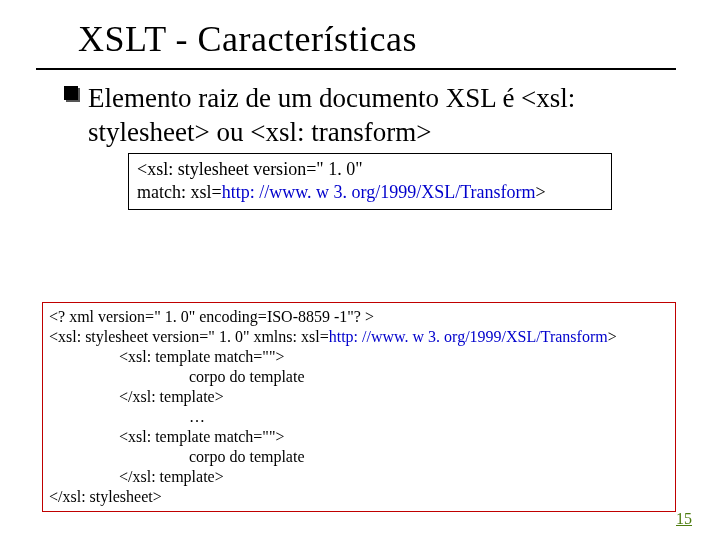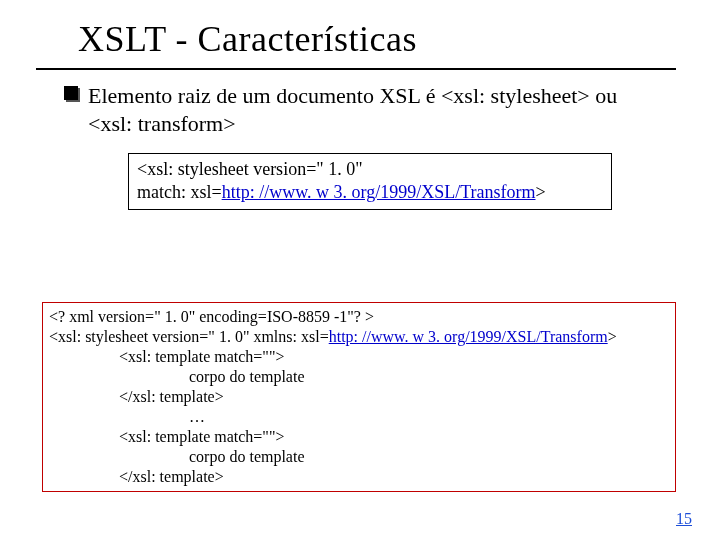--- a/index.html
+++ b/index.html
@@ -44,21 +44,21 @@
   .bullet-sq {
     width: 14px;
     height: 14px;
     background: #000;
     margin-top: 4px;
     margin-right: 10px;
     flex: 0 0 auto;
     box-shadow: 2px 2px 0 #555;
   }
   .bullet-text {
-    font-size: 22px;
+    font-size: 27px;
     line-height: 1.25;
   }
   .codebox1 {
     position: absolute;
     left: 128px;
     top: 153px;
     width: 466px;
     border: 1.5px solid #000;
     padding: 4px 8px 6px 8px;
     font-size: 18px;
@@ -71,28 +71,27 @@
     width: 620px;
     border: 1.5px solid #c00000;
     padding: 4px 6px 4px 6px;
     font-size: 16px;
     line-height: 1.25;
   }
   .indent1 { padding-left: 70px; display: block; }
   .indent2 { padding-left: 140px; display: block; }
   .link {
     color: #0000cc;
-    text-decoration: underline;
   }
   .pagenum {
     position: absolute;
     right: 28px;
     bottom: 12px;
     font-size: 16px;
-    color: #1d4ed8;
+    color: #4d7c0f;
     text-decoration: underline;
     margin-left: 40px;
   }
 </style>
 </head>
 <body>
 
 <div class="slide">
 
   <div class="title">XSLT - Características</div>
@@ -116,16 +115,17 @@
     <div>
       <span>&lt;xsl: stylesheet version=" 1. 0"   xmlns: xsl=</span><span class="link">http: //www. w 3. org/1999/XSL/Transform</span><span>&gt;</span>
     </div>
     <span class="indent1">&lt;xsl: template match=""&gt;</span>
     <span class="indent2">corpo do template</span>
     <span class="indent1">&lt;/xsl: template&gt;</span>
     <span class="indent2">…</span>
     <span class="indent1">&lt;xsl: template match=""&gt;</span>
     <span class="indent2">corpo do template</span>
     <span class="indent1">&lt;/xsl: template&gt;</span>
+    <div>&lt;/xsl: stylesheet&gt;</div>
   </div>
 
   <div class="pagenum">15</div>
 </div>
 
 </body></html>

